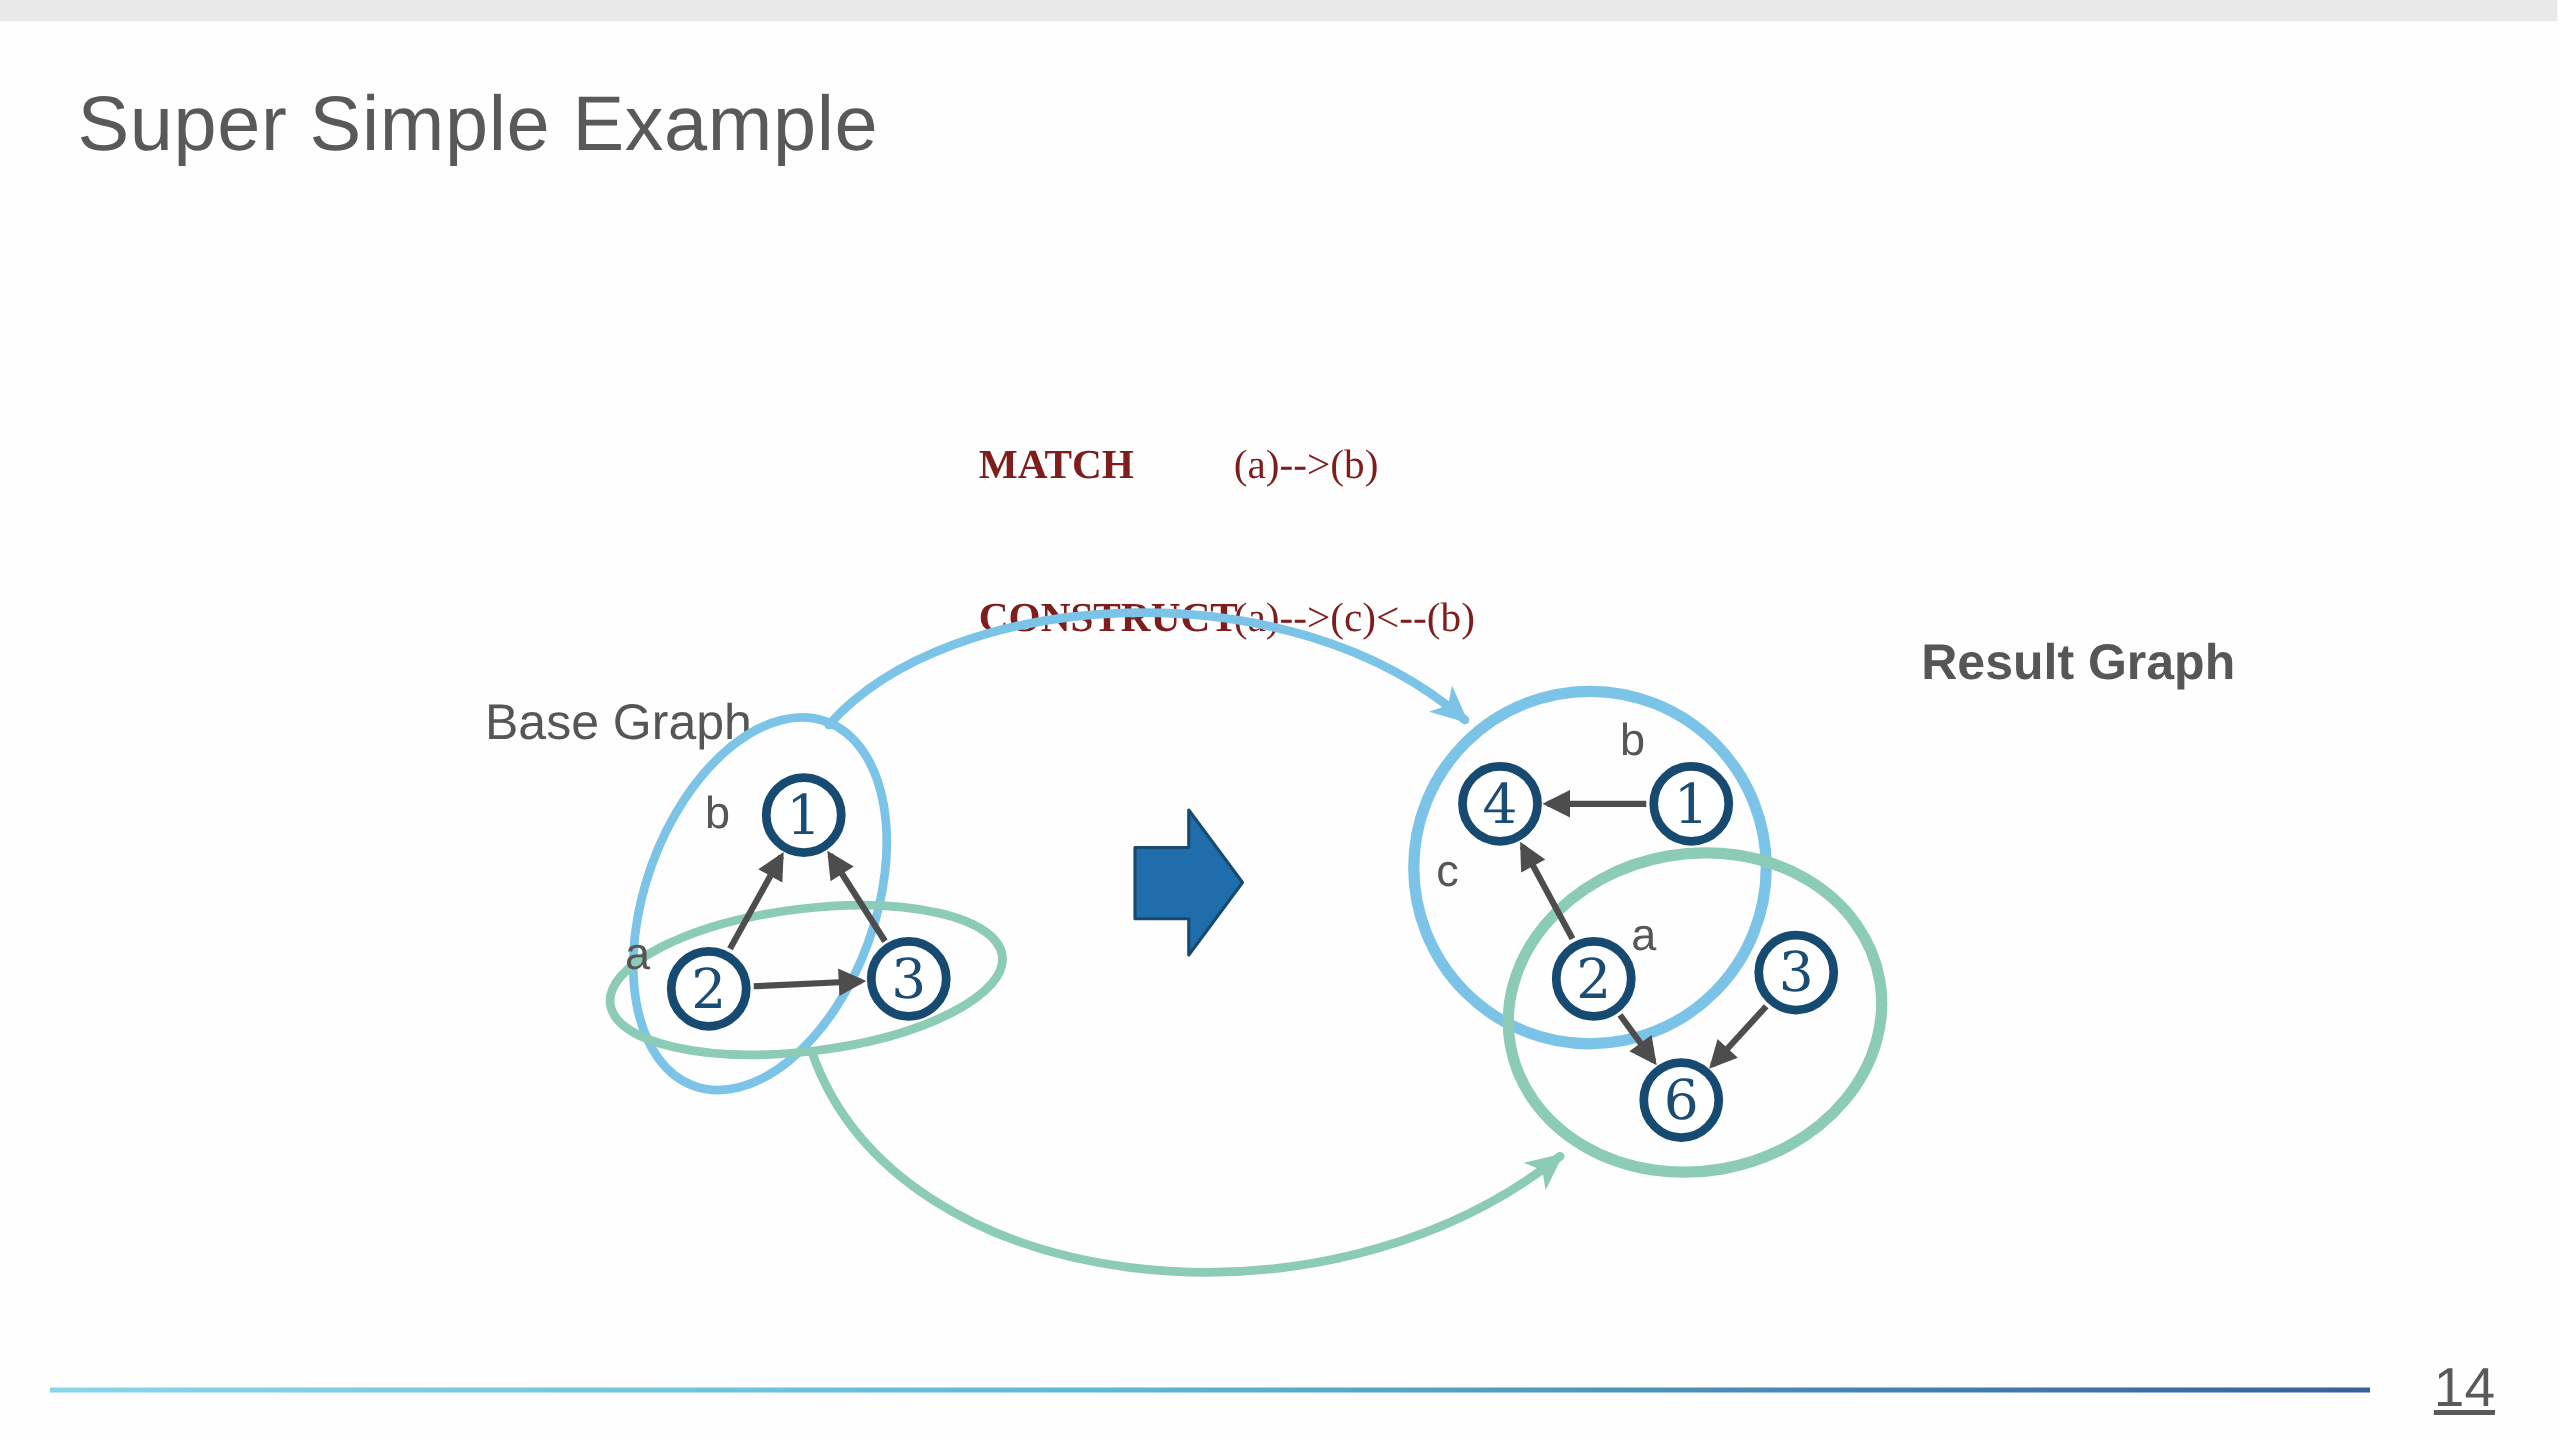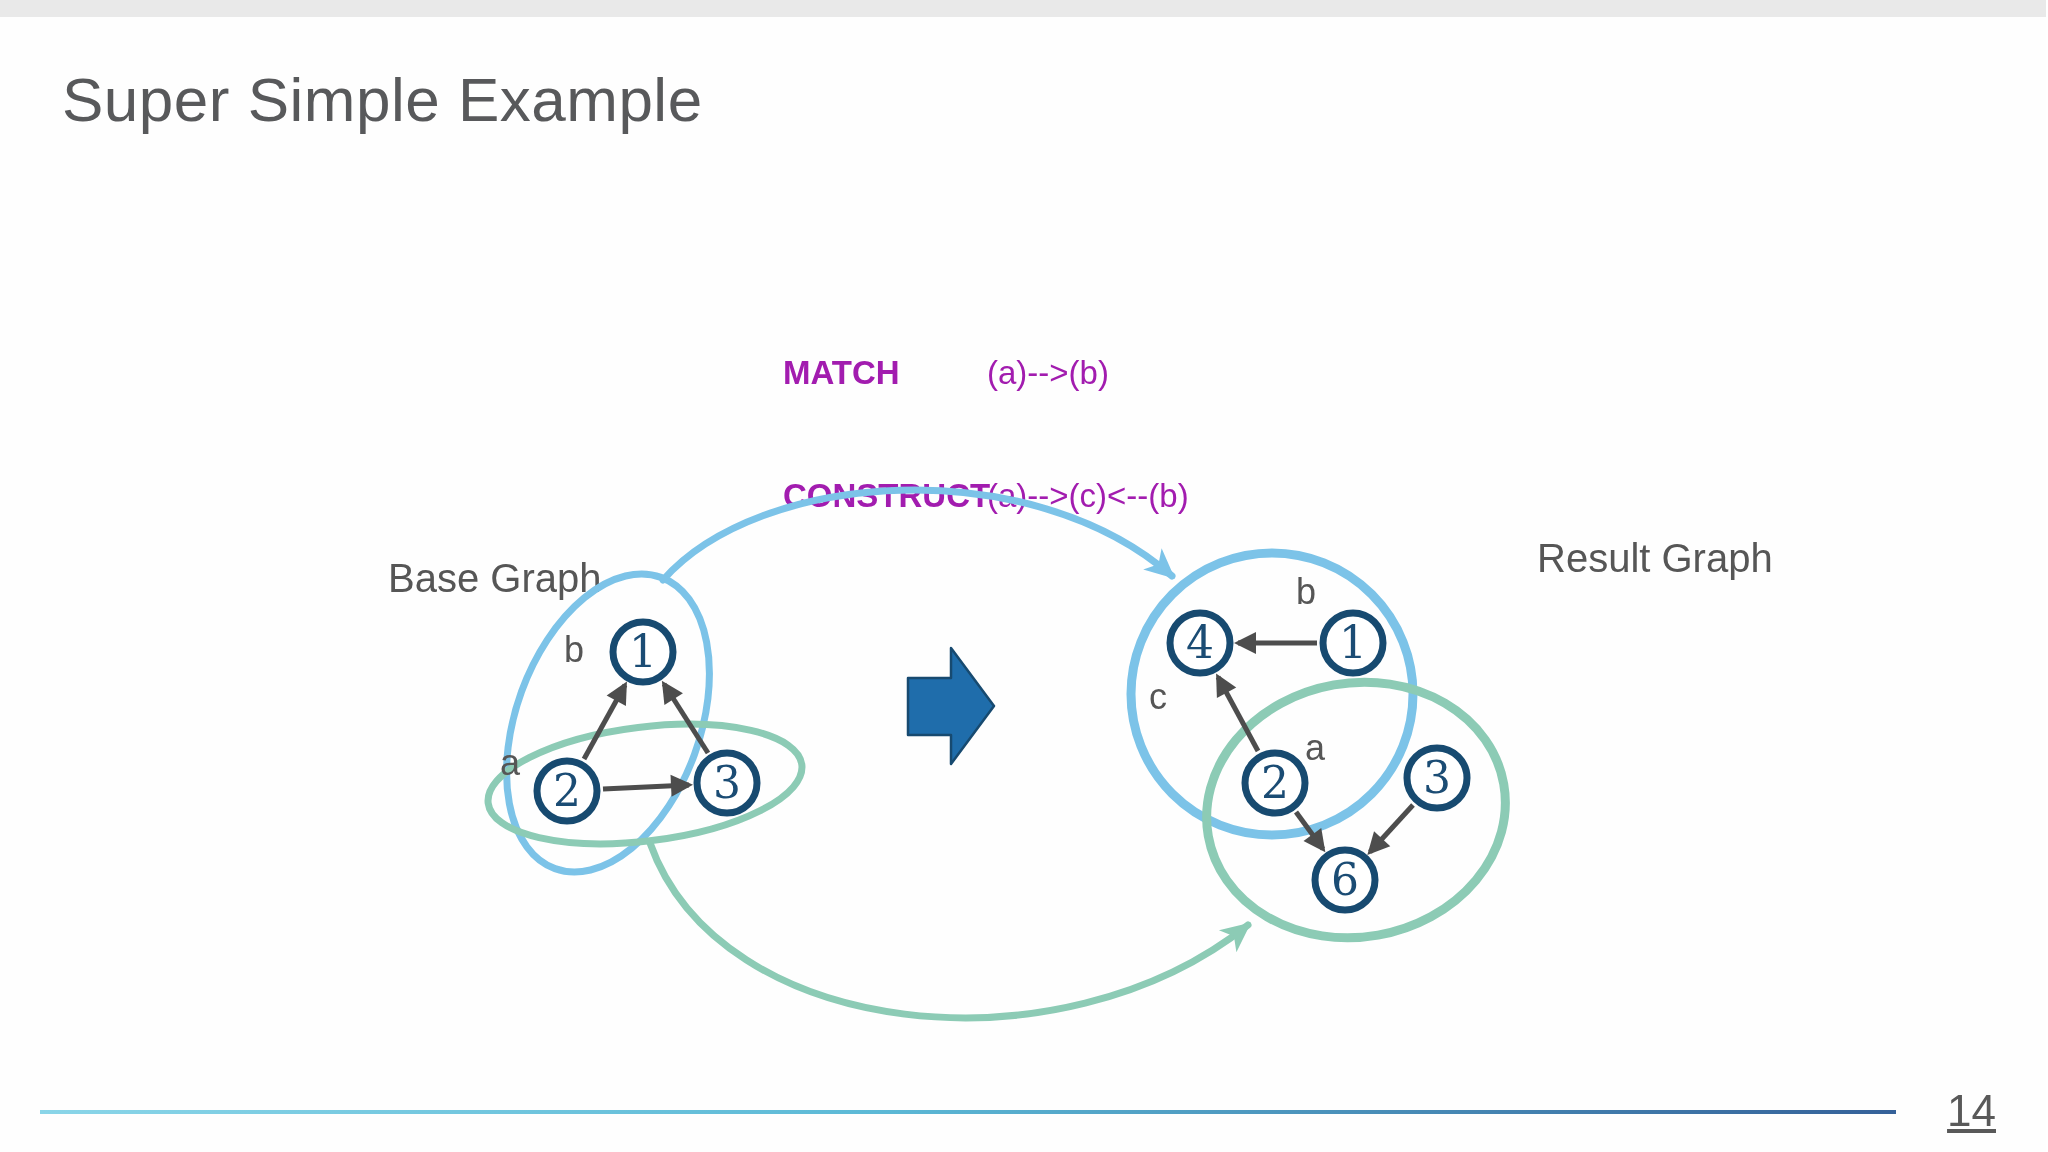--- a/index.html
+++ b/index.html
@@ -14,29 +14,29 @@
     position:absolute;left:0;top:0;width:2048px;height:17px;
     background:#e9e9e9;
   }
   .title{
     position:absolute;left:62px;top:64px;
     font-size:62px;font-weight:400;color:#58595b;
     letter-spacing:0.5px;white-space:nowrap;
   }
   .code{
     position:absolute;left:783px;top:270px;
-    font-family:Liberation Sans, sans-serif;
-    font-size:33px;line-height:41px;color:#a21caf;white-space:pre;
+    font-family:Liberation Serif, serif;
+    font-size:33px;line-height:41px;color:#7f1d1d;white-space:pre;
   }
   .code .kw{font-weight:bold;display:inline-block;width:204px;}
   .glabel{
     position:absolute;font-size:40px;color:#565656;white-space:nowrap;
   }
   .glabel.base{left:388px;top:556px;}
-  .glabel.result{left:1537px;top:536px;}
+  .glabel.result{left:1537px;top:508px;font-weight:bold;}
   .diagram-svg{position:absolute;left:0;top:0;}
   .rule{
     position:absolute;left:40px;top:1110px;width:1856px;height:4px;
     background:linear-gradient(90deg,#8ad5e8 0%,#5cb9d6 45%,#356199 100%);
   }
   .pagenum{
     position:absolute;right:50px;top:1086px;
     font-size:44px;color:#595959;text-decoration:underline;
   }
   

